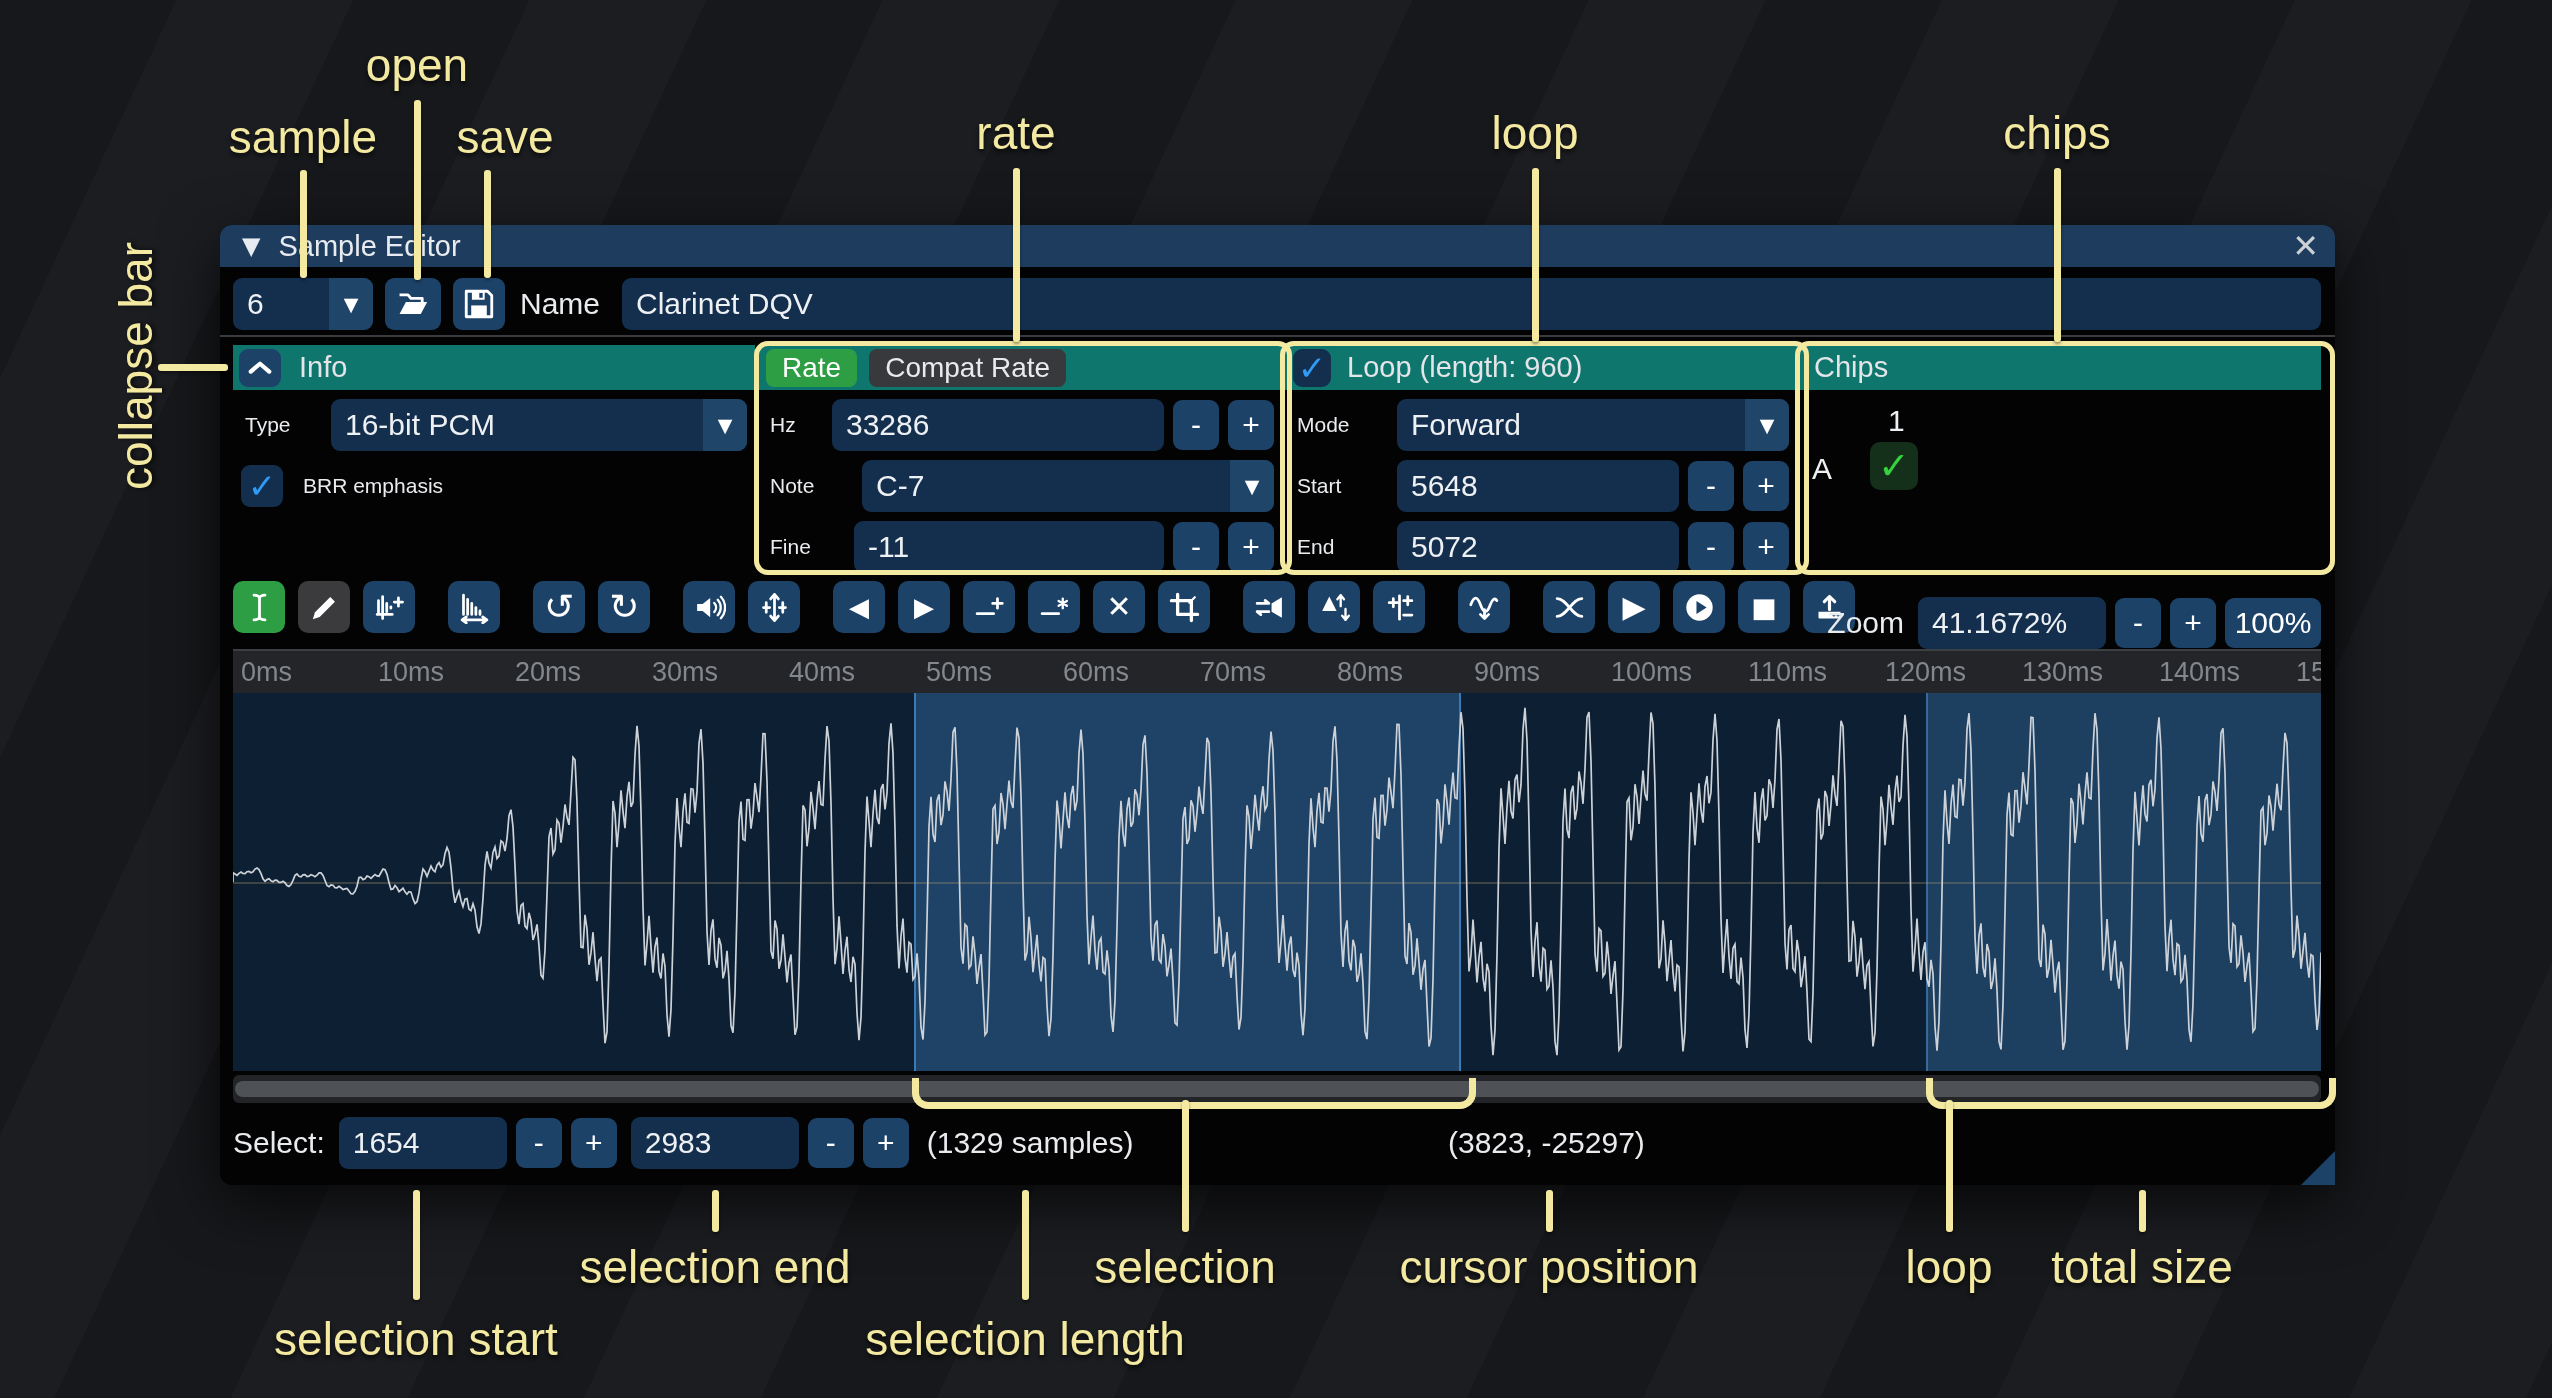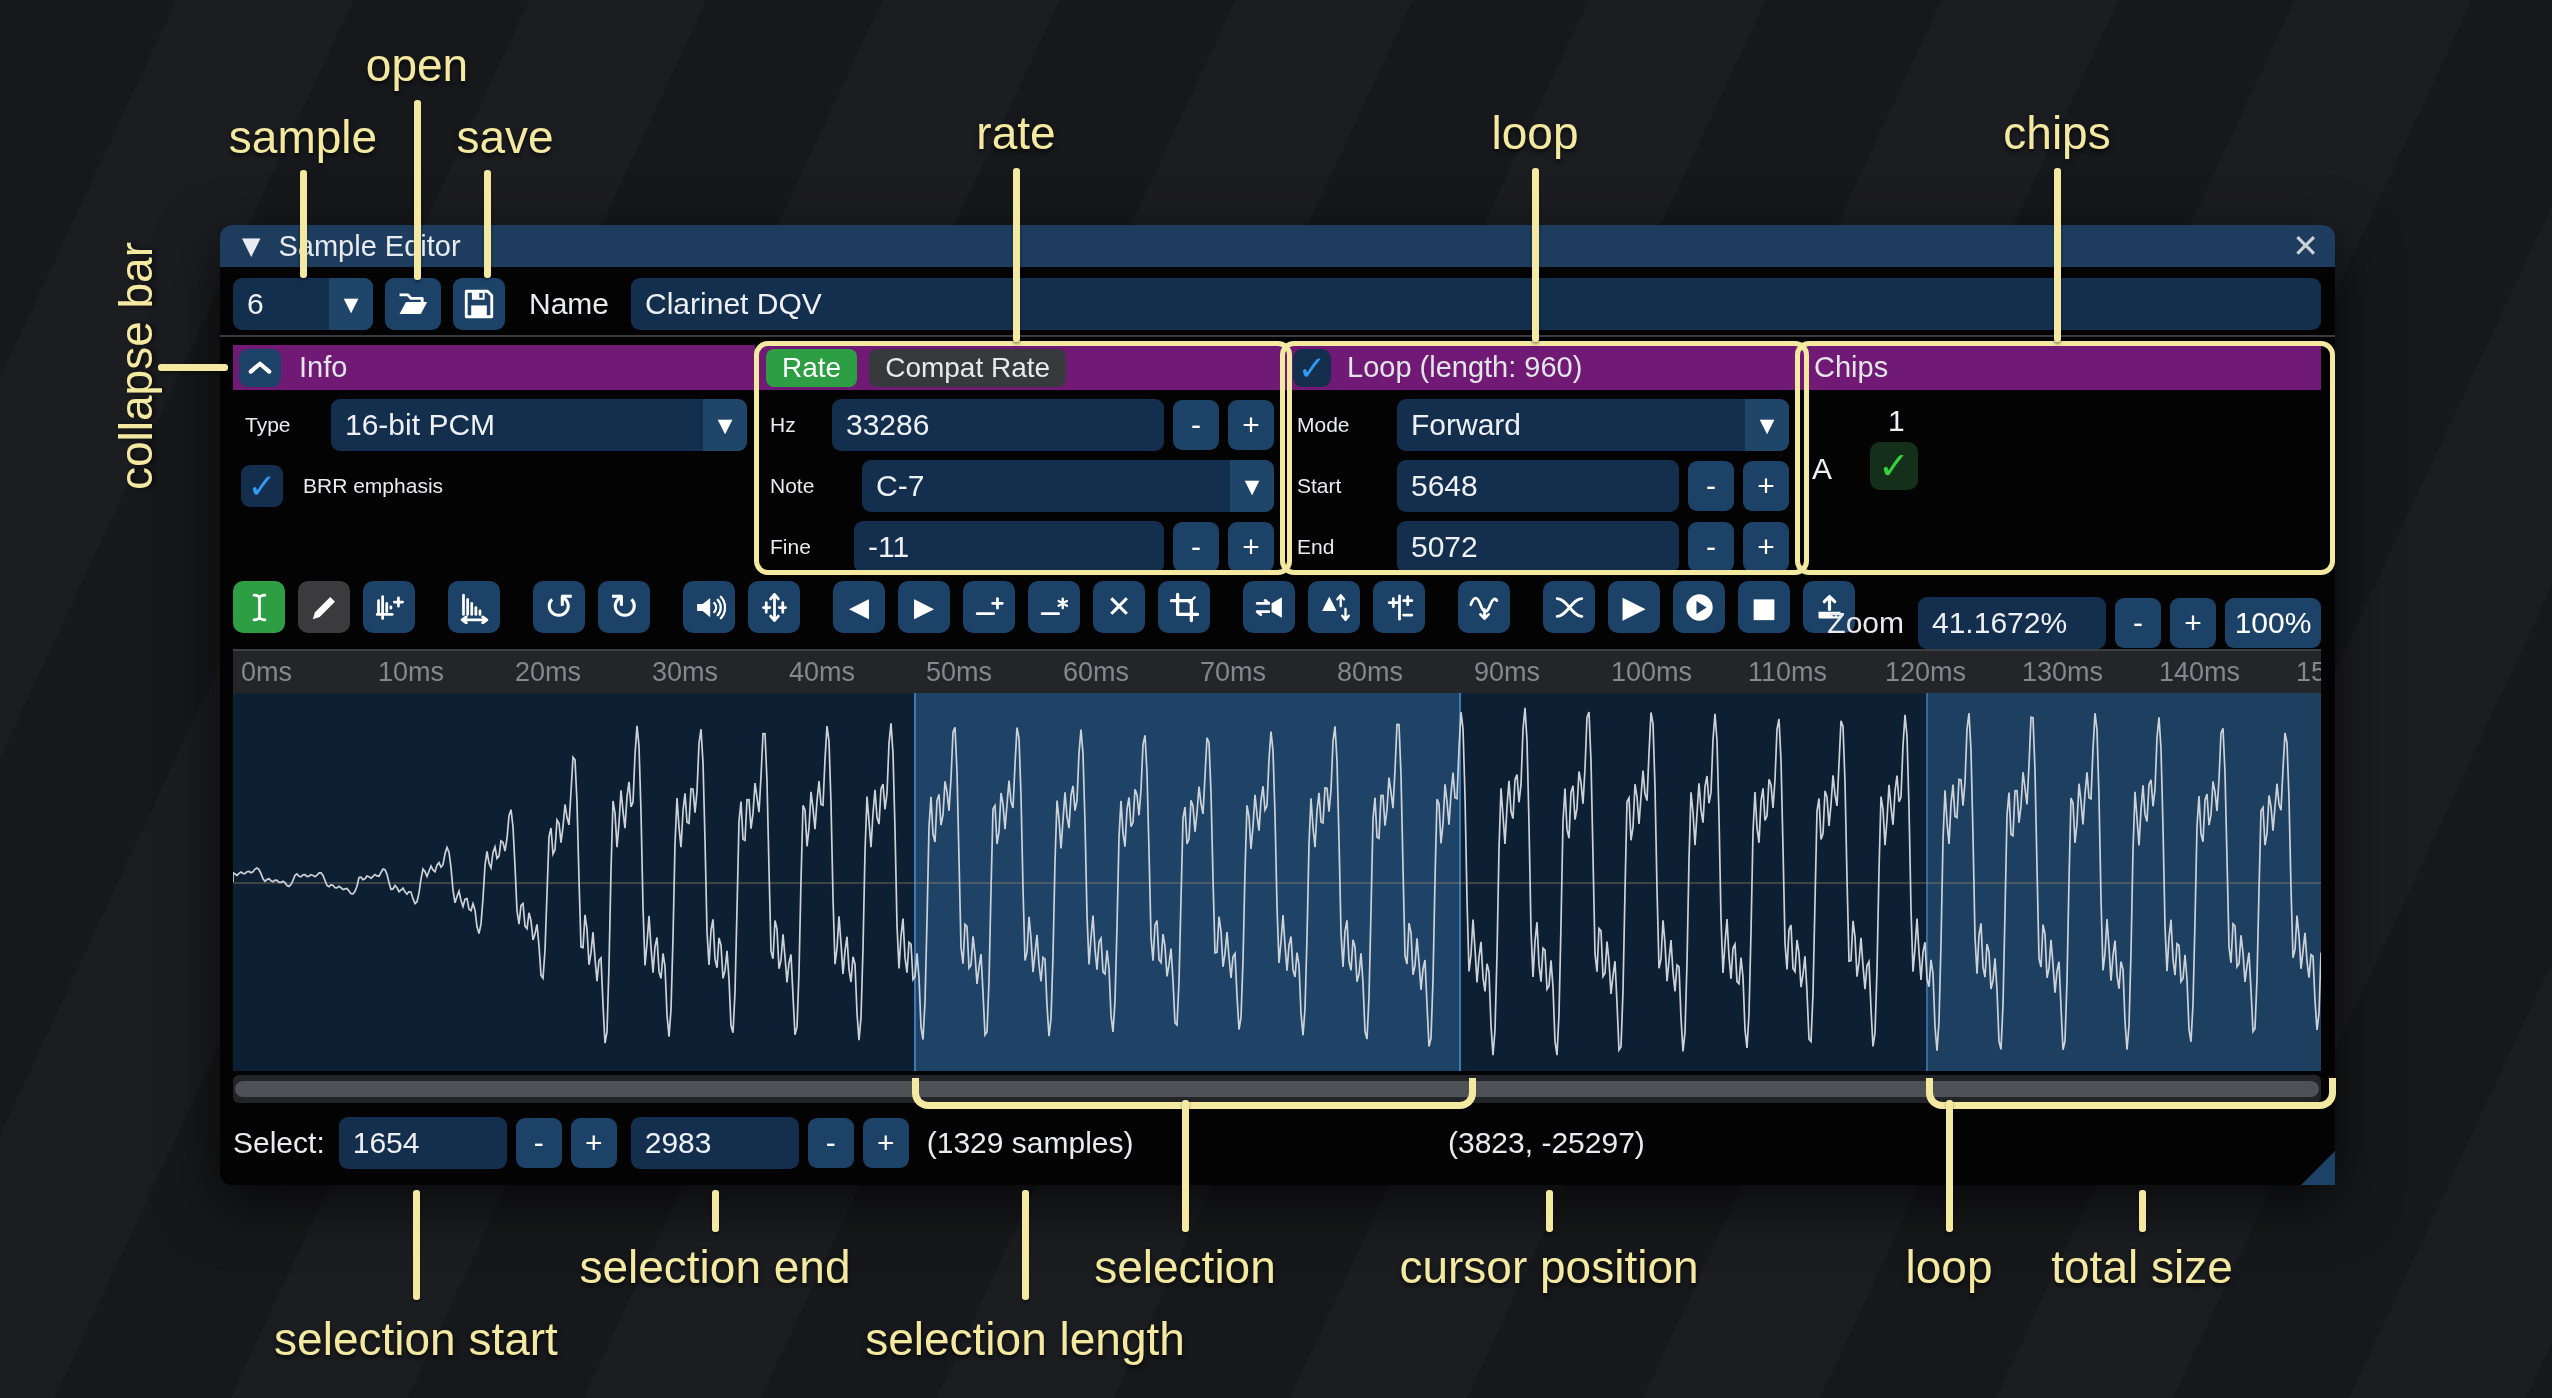--- a/index.html
+++ b/index.html
@@ -28,21 +28,21 @@
   .combo{background:#142f4e;border-radius:9px;height:52px;display:flex;align-items:stretch;overflow:hidden;color:#eef1f4;font-size:30px;}
   .combo .cval{display:flex;align-items:center;padding:0 14px;flex:1;}
   .combo .carr{width:44px;background:#1f4569;display:flex;align-items:center;justify-content:center;
     color:#fff;font-size:19px;font-family:"DejaVu Sans",sans-serif;}
   .ibtn{width:56px;height:52px;background:#1d4268;border-radius:9px;display:flex;align-items:center;justify-content:center;margin-left:12px;}
   .ibtn svg{width:34px;height:34px;}
   .lbl{color:#e9ebee;font-size:30px;}
   .sep{position:absolute;left:0;right:0;top:110px;height:2px;background:#3a3b3e;}
   
   .panel{position:absolute;top:120px;height:220px;}
-  .phead{height:45px;background:#701a75;display:flex;align-items:center;color:#e3e5e8;font-size:29px;}
+  .phead{height:45px;background:#0f766e;display:flex;align-items:center;color:#e3e5e8;font-size:29px;}
   .pbody{position:relative;}
   .prow{display:flex;align-items:center;margin:9px 8px 0 8px;height:52px;}
   .prow .rlabel{color:#e9ebee;font-size:21px;flex:none;padding-left:4px;}
   .prow .combo,.prow .field{flex:1;}
   .stepbtn{width:46px;height:50px;background:#1d4268;border-radius:9px;color:#fff;font-size:30px;
     display:flex;align-items:center;justify-content:center;margin-left:9px;flex:none;}
   .chk{width:42px;height:42px;border-radius:9px;background:#142f4e;display:flex;align-items:center;justify-content:center;flex:none;}
   .chk .mark{color:#2f9bf5;font-size:34px;font-weight:bold;font-family:"DejaVu Sans",sans-serif;line-height:1;}
   .tab{height:38px;border-radius:8px;display:flex;align-items:center;padding:0 16px;font-size:28px;color:#fff;}
   .tab.active{background:#2e9e44;}
@@ -137,21 +137,21 @@
           </svg>
       </div>
       <div class="ibtn" style="width:52px">
         <svg viewBox="0 0 24 24">
             <path d="M3 3h15l3 3v15H3V3z" fill="none" stroke="#fff" stroke-width="2" stroke-linejoin="round"></path>
             <path d="M7 3h9v6H7z" fill="#fff"></path>
             <rect x="12.2" y="4.2" width="2.4" height="3.4" fill="#1d4268"></rect>
             <path d="M6.5 13h11v8h-11z" fill="#fff"></path>
           </svg>
       </div>
-      <span class="lbl" style="margin-left:24px">Name</span>
+      <span class="lbl" style="margin-left:15px">Name</span>
       <div class="field" style="flex:1;margin-left:22px">
         <span>Clarinet DQV</span>
       </div>
     </div>
     <div class="sep"></div>
 
     <div class="panel" style="left:13px;width:522px">
       <div class="phead">
         <div class="ibtn" style="width:42px;height:38px;margin:0 0 0 6px">
           <svg viewBox="0 0 24 24">

